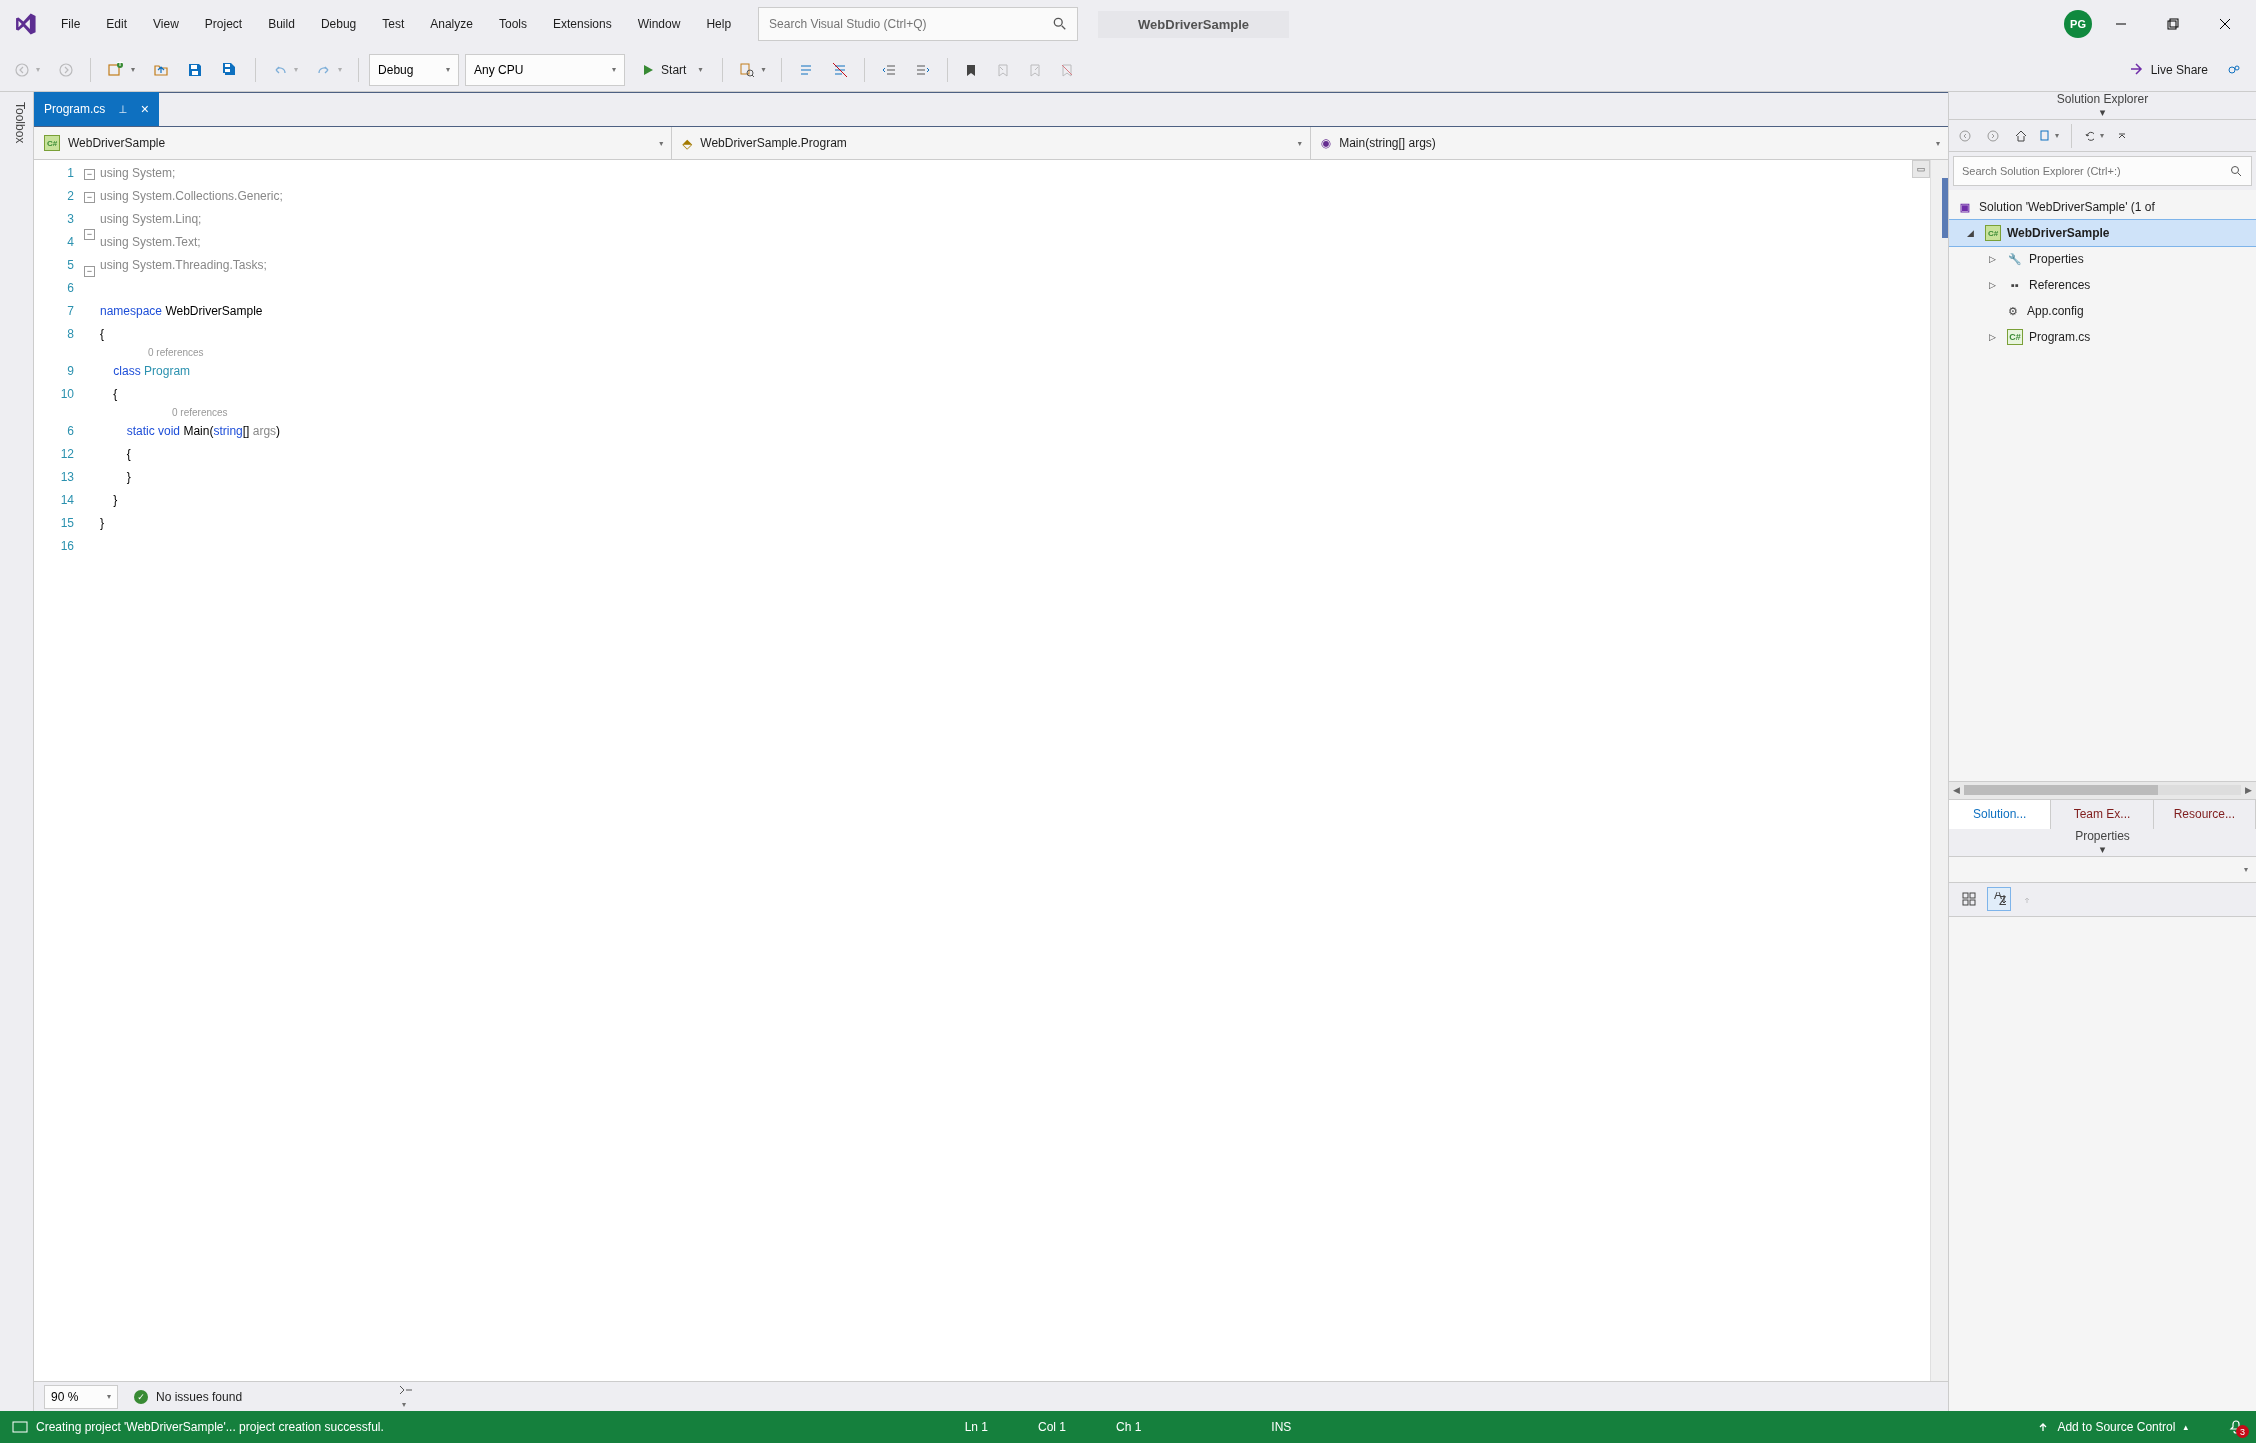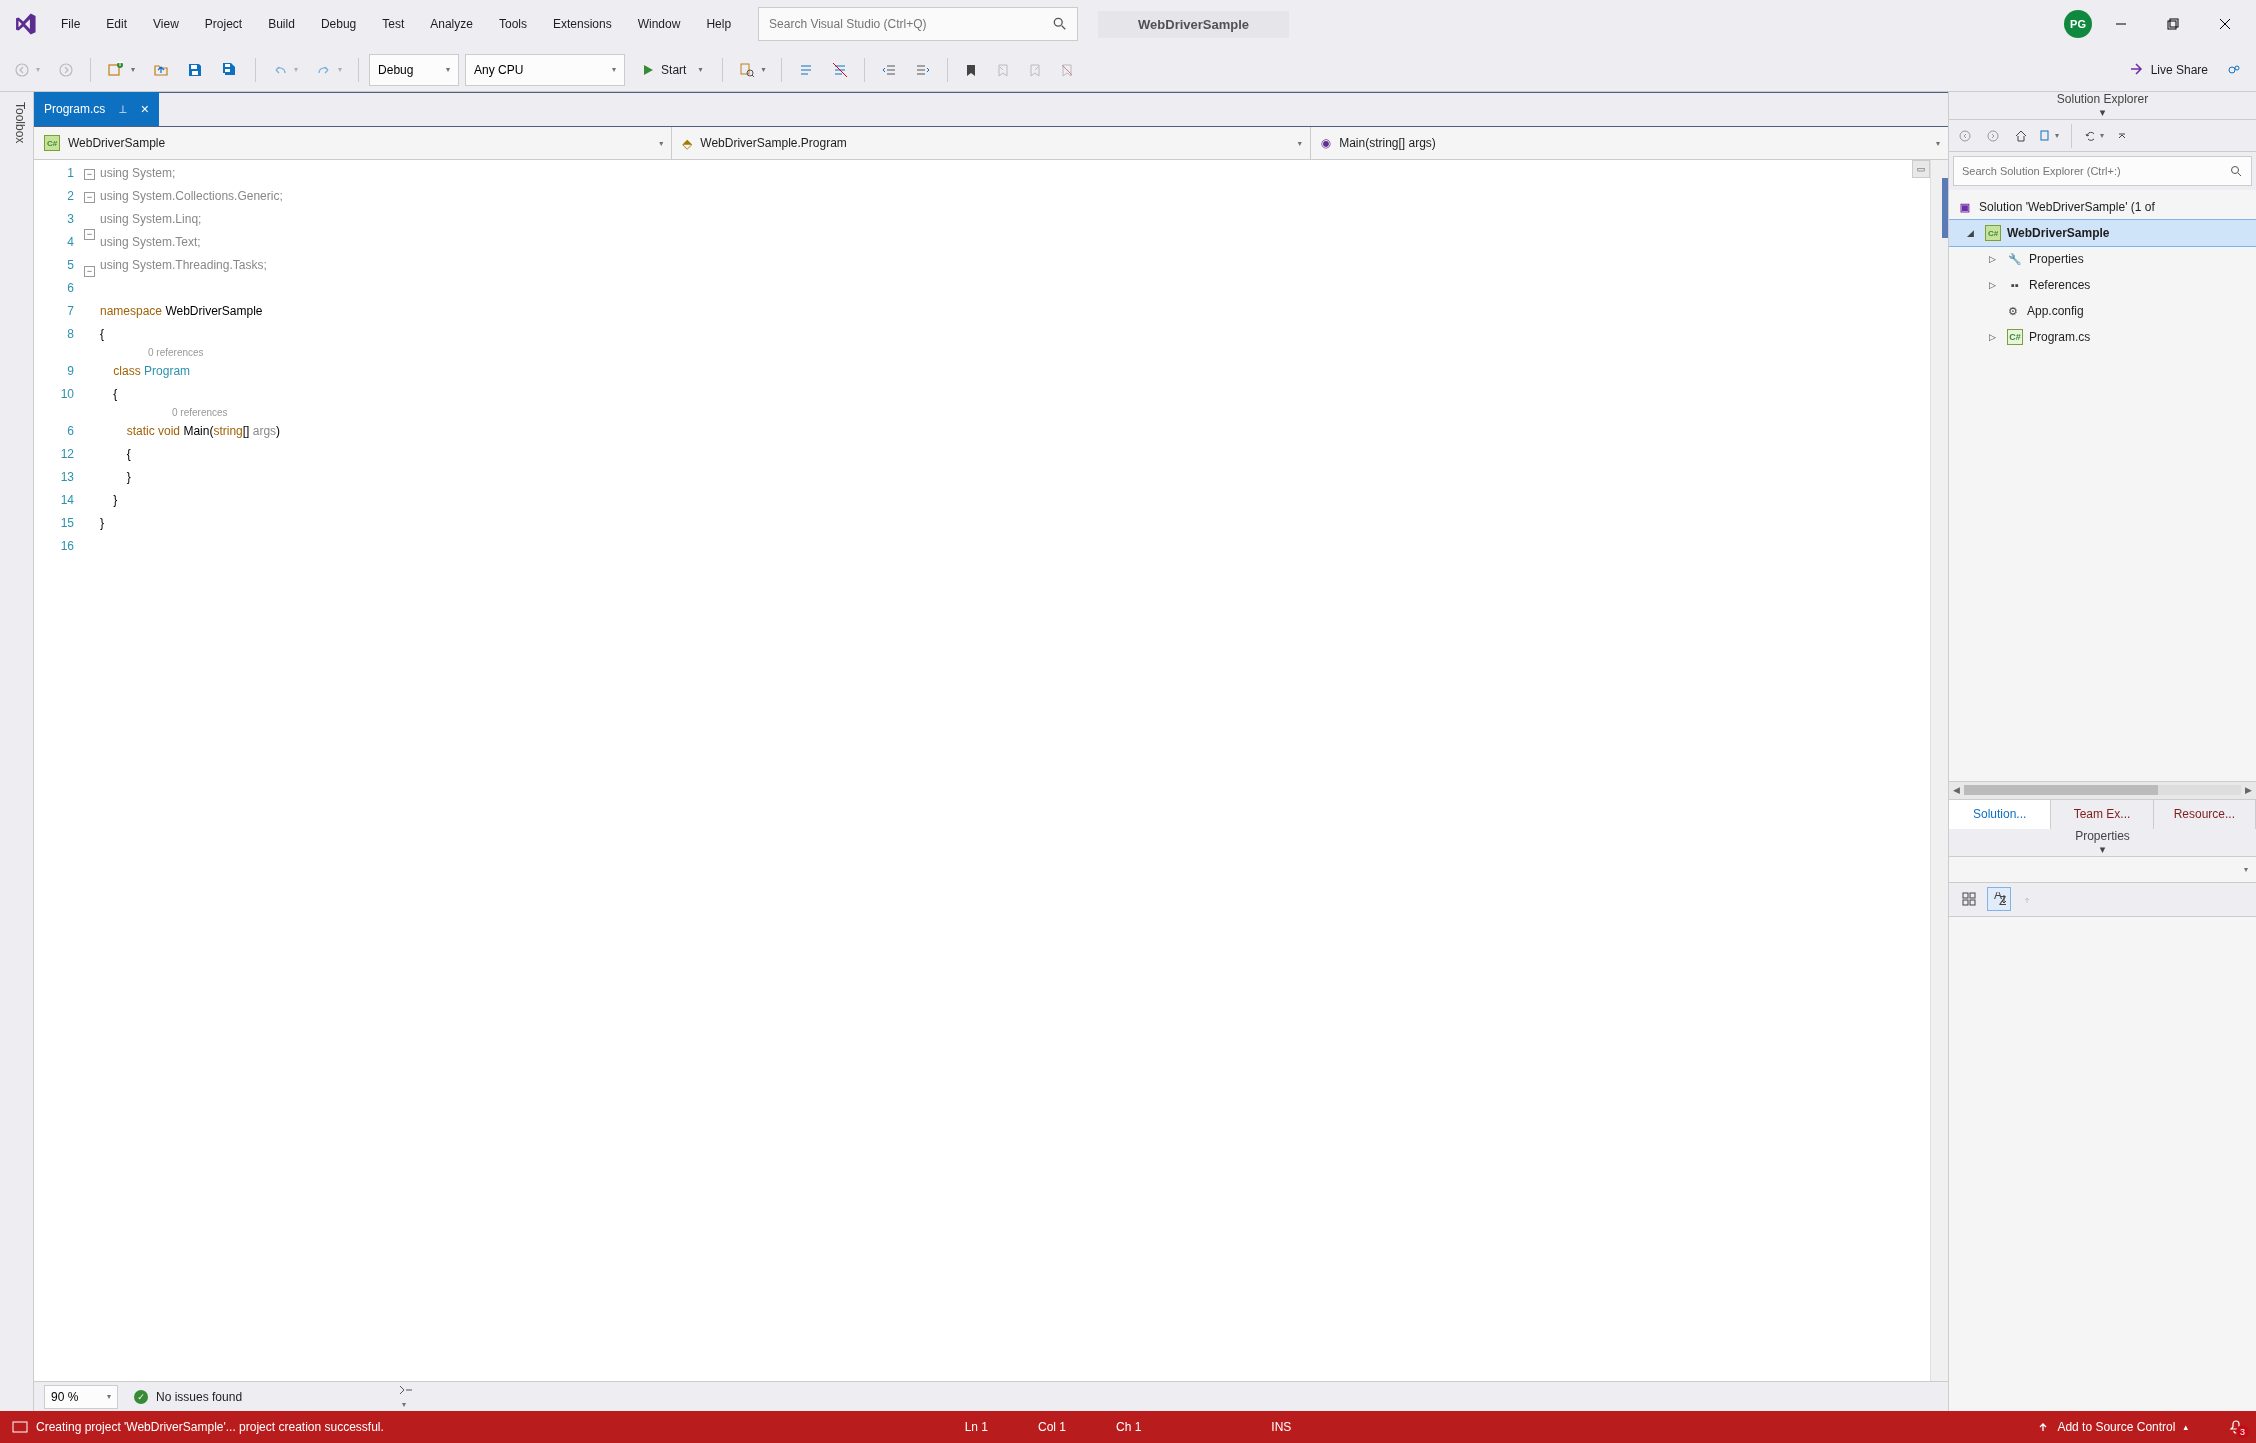--- a/index.html
+++ b/index.html
@@ -45,21 +45,21 @@
 .cs-icon { width: 16px; height: 16px; background: #c8e29a; border: 1px solid #7aa037; display: flex; align-items: center; justify-content: center; font-size: 8px; color: #388a34; font-weight: bold; }
 .class-icon { color: #a37a00; font-size: 13px; }
 .method-icon { color: #652d90; font-size: 12px; }
 
 .code-container { flex: 1; display: flex; overflow: hidden; position: relative; }
 .line-numbers { width: 48px; background: #fff; text-align: right; padding: 2px 8px 0 0; color: #2b91af; font-family: Consolas, monospace; font-size: 13px; line-height: 23px; }
 .code-content { flex: 1; padding: 2px 0 0 0; font-family: Consolas, monospace; font-size: 13px; line-height: 23px; position: relative; }
 .fold-col { width: 18px; background: #fff; padding-top: 2px; line-height: 23px; }
 .fold-box { width: 11px; height: 11px; border: 1px solid #999; background: #fff; display: inline-flex; align-items: center; justify-content: center; font-size: 9px; color: #555; margin-left: 2px; }
 .code-line { white-space: pre; color: #000; position: relative; }
-.kw { color: #a16207; }
+.kw { color: #1d4ed8; }
 .cls { color: #2b91af; }
 .dim { color: #888; }
 .codelens { font-size: 10px; color: #999; line-height: 14px; height: 14px; padding-left: 48px; }
 .codelens2 { font-size: 10px; color: #999; line-height: 14px; height: 14px; padding-left: 72px; }
 .vscroll { width: 18px; background: #f0f0f0; border-left: 1px solid #e0e0e0; position: relative; }
 .scroll-split-top { position: absolute; top: 0; right: 18px; width: 18px; height: 18px; background: #e8e8e8; border: 1px solid #ccc; display: flex; align-items: center; justify-content: center; font-size: 9px; color: #555; }
 .right-marker { position: absolute; top: 18px; right: 0; width: 6px; height: 60px; background: #5a7bb5; }
 
 
 .editor-status { height: 30px; background: #eeeef2; border-top: 1px solid #ccc; display: flex; align-items: center; padding: 0 10px; gap: 16px; }
@@ -97,21 +97,21 @@
 .hsc-thumb { position: absolute; left: 0; width: 70%; height: 100%; background: #bbb; }
 
 .props-panel { background: #eeeef2; display: flex; flex-direction: column; }
 .props-sel { height: 26px; background: #f5f5f5; border-bottom: 1px solid #ccc; display: flex; align-items: center; justify-content: flex-end; padding: 0 8px; }
 .props-tb { height: 34px; background: #eeeef2; display: flex; align-items: center; padding: 0 8px; gap: 6px; border-bottom: 1px solid #ccc; }
 .prop-tb-btn { width: 24px; height: 24px; border: 1px solid transparent; display: flex; align-items: center; justify-content: center; }
 .prop-tb-btn.active { border: 1px solid #7eb4ea; background: #e0edf9; }
 .props-body { flex: 1; background: #f5f5f5; }
 
 
-.statusbar { position: absolute; bottom: 0; left: 0; right: 0; height: 32px; background: #b91c1c; color: #fff; display: flex; align-items: center; padding: 0 12px; font-size: 12px; }
+.statusbar { position: absolute; bottom: 0; left: 0; right: 0; height: 32px; background: #15803d; color: #fff; display: flex; align-items: center; padding: 0 12px; font-size: 12px; }
 .sb-right { margin-left: auto; display: flex; align-items: center; gap: 40px; }
 .sb-section { display: flex; gap: 50px; position: absolute; left: 50%; transform: translateX(-50%); }
 .src-ctrl { display: flex; align-items: center; gap: 8px; }
 .notif-badge { position: relative; }
 .badge-num { position: absolute; bottom: -3px; right: -5px; background: #c50b17; color: #fff; border-radius: 50%; width: 13px; height: 13px; font-size: 9px; display: flex; align-items: center; justify-content: center; }
 
 svg { display: block; }
 </style>
 </head>
 <body>

